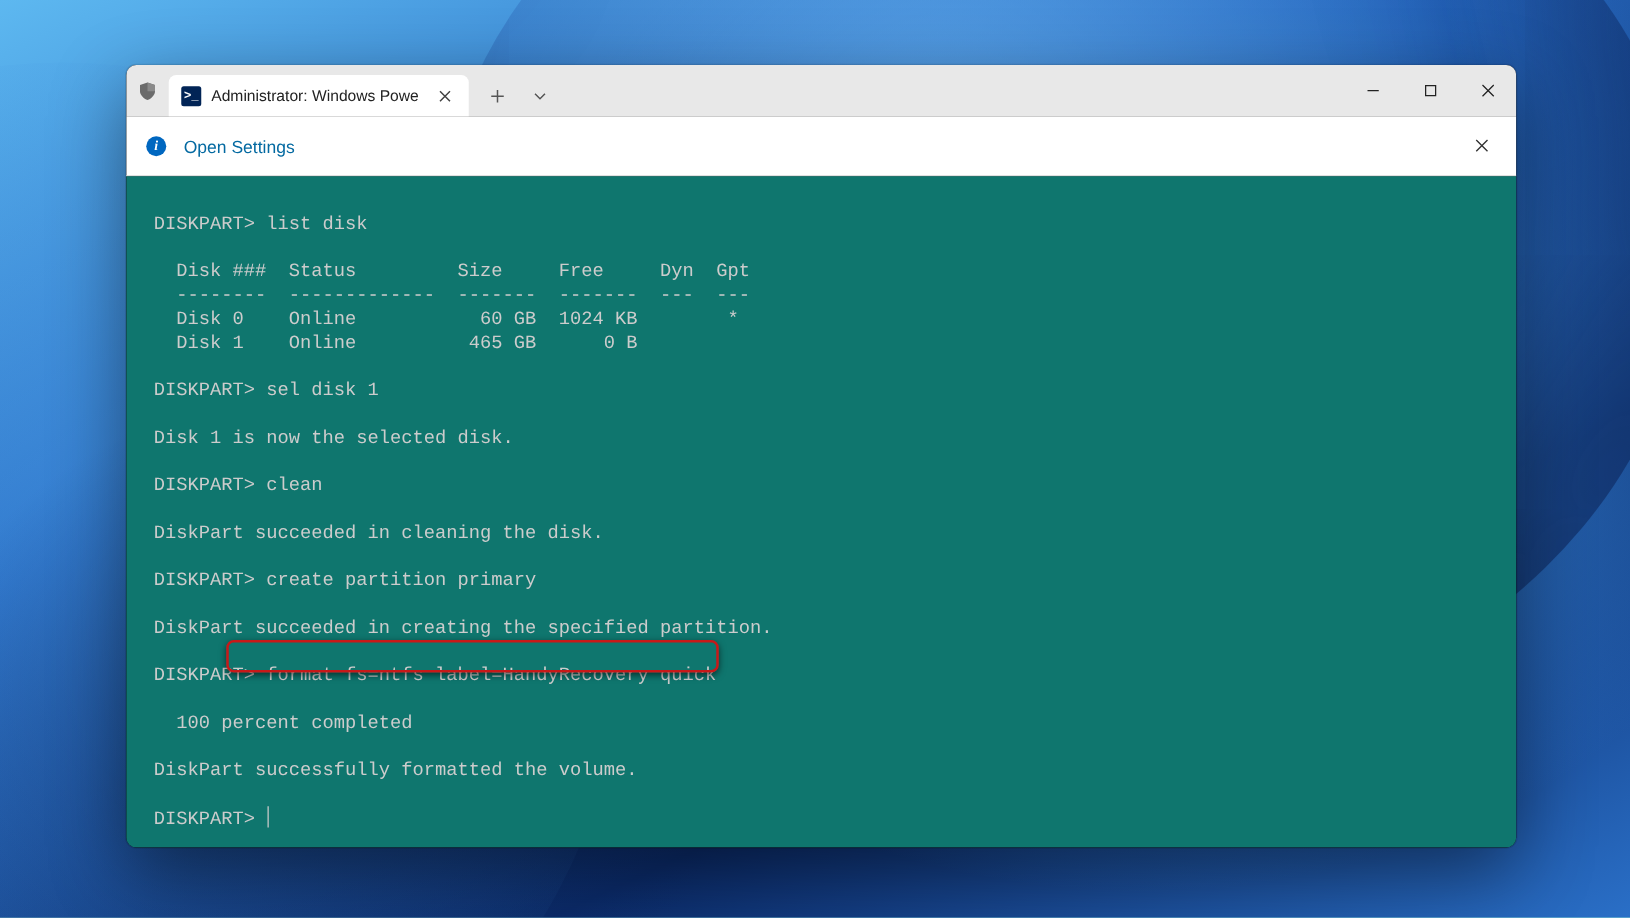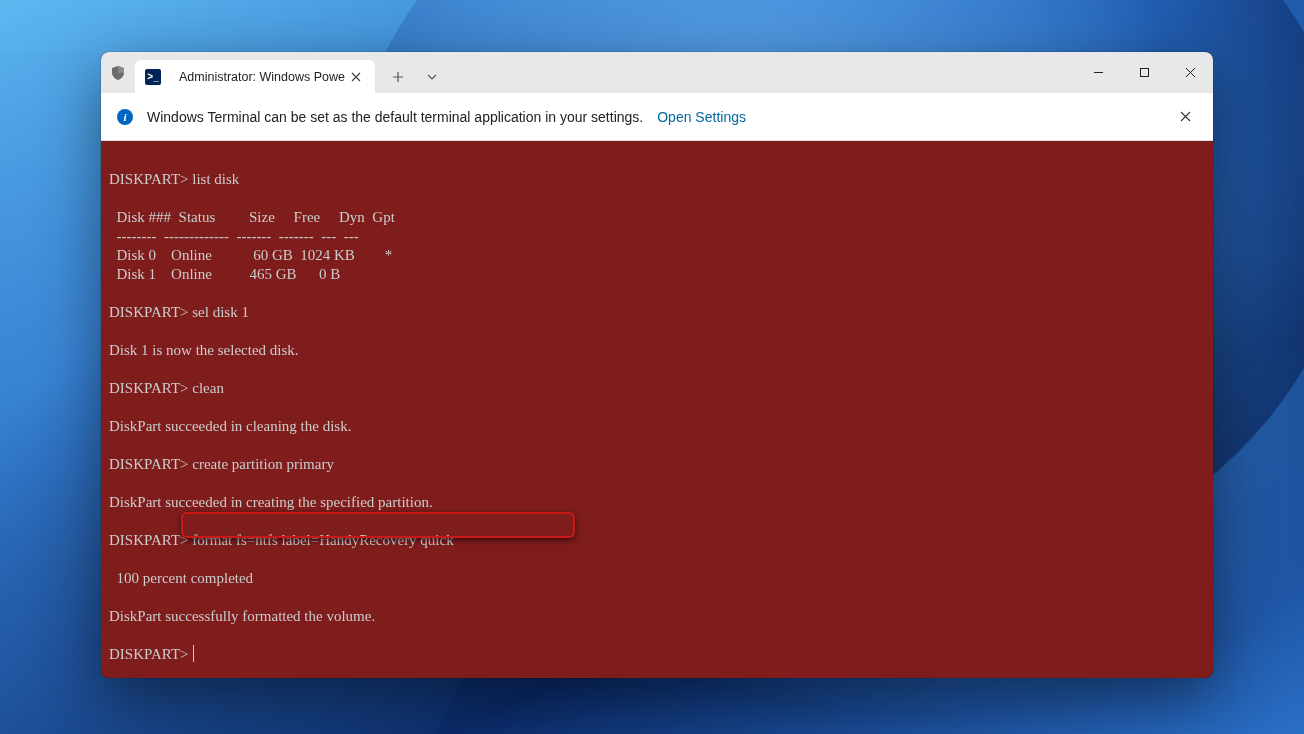--- a/index.html
+++ b/index.html
@@ -64,21 +64,20 @@
   width: 16px; height: 16px;
   background: #012456;
   color: #fff; font-size: 10px; font-weight:bold;
   display:flex; align-items:center; justify-content:center;
   margin-right: 8px;
   border-radius: 2px;
 }
 .tab-title {
   font-size: 12.5px; color: #222; white-space: nowrap; overflow: hidden; text-overflow: ellipsis;
   flex: 1;
-  text-align: right;
 }
 .tab-close {
   width:22px; height:22px; display:flex; align-items:center; justify-content:center;
   color:#444; font-size:14px; border-radius:4px;
 }
 .tab-add, .tab-dropdown {
   width: 34px; height: 33px;
   display:flex; align-items:center; justify-content:center;
   color:#555; font-size:14px;
 }
@@ -112,23 +111,23 @@
 }
 .info-link {
   font-size:14px; color:#0369a1;
 }
 .info-close {
   margin-left:auto; width:24px; height:24px;
   display:flex; align-items:center; justify-content:center;
   color:#333;
 }
 .terminal {
-  flex:1; background:#7f1d1d;
-  padding: 10px 8px;
-  font-family: Liberation Serif, serif;
+  flex:1; background:#0f766e;
+  padding: 10px 22px;
+  font-family: Liberation Mono, monospace;
   font-size: 15px;
   line-height: 19px;
   color:#cccccc;
   white-space: pre;
   overflow:hidden;
   position: relative;
 }
 .highlight-box {
   position:absolute;
   border: 2px solid #c81818;
@@ -192,21 +191,20 @@
       <div class="wc-btn">
         <svg width="11" height="11" viewBox="0 0 11 11">
             <path d="M1 1 L10 10 M10 1 L1 10" stroke="#222" stroke-width="1"></path>
           </svg>
       </div>
     </div>
   </div>
 
   <div class="infobar">
     <div class="info-icon">i</div>
-    <div class="info-text">Windows Terminal can be set as the default terminal application in your settings.</div>
     <div class="info-link">Open Settings</div>
     <div class="info-close">
       <svg width="11" height="11" viewBox="0 0 11 11">
           <path d="M1 1 L10 10 M10 1 L1 10" stroke="#333" stroke-width="1.1"></path>
         </svg>
     </div>
   </div>
 
   <div class="terminal"><span></span>
 <span>DISKPART&gt; list disk</span>

